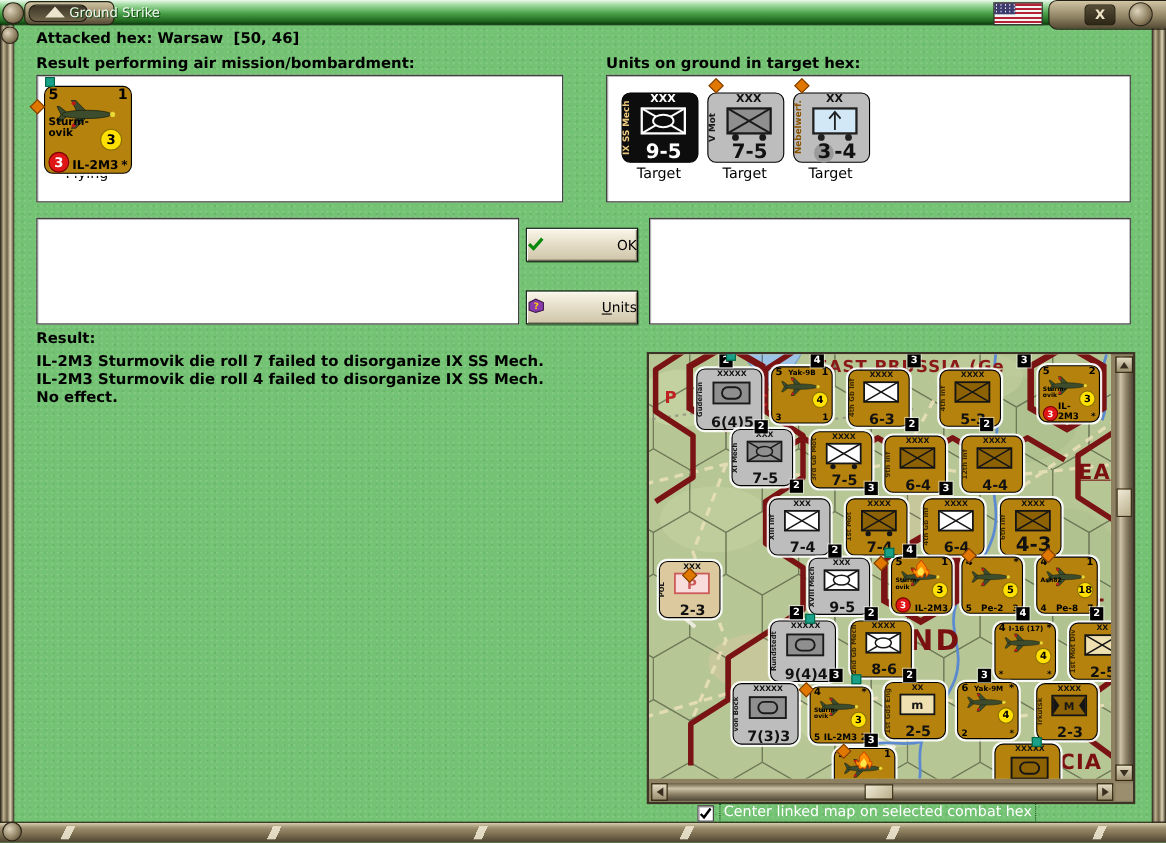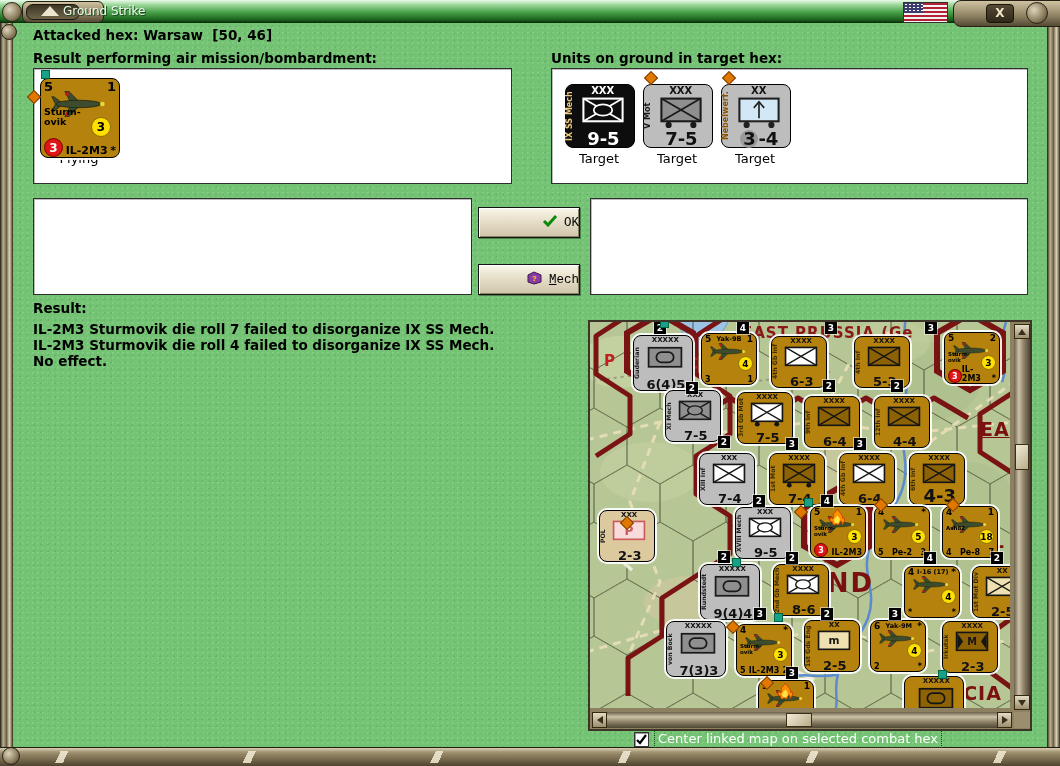--- a/index.html
+++ b/index.html
@@ -36,24 +36,24 @@
     border-top:1px solid #241e12;}
   .bottombar::before{content:"";position:absolute;inset:3px 0;
     background:repeating-linear-gradient(115deg,transparent 0 55px,rgba(244,236,214,.85) 55px 62px,transparent 62px 170px);}
 
   
   .h-bold{position:absolute;font-size:13.5px;font-weight:bold;color:#000;white-space:pre;}
   .plain{position:absolute;font-size:13px;color:#000;}
   .white-box{position:absolute;background:#fff;border:1px solid #2e2e2e;box-shadow:inset 1px 1px 0 #bbb;}
 
   
-  .btn3d{position:absolute;width:100px;height:29px;display:flex;align-items:center;justify-content:flex-end;gap:6px;
+  .btn3d{position:absolute;width:100px;height:29px;display:flex;align-items:center;justify-content:space-between;gap:6px;
     background:linear-gradient(180deg,#faf6ea 0%,#e4dcc6 50%,#cfc5aa 100%);
     border:1px solid #141414;box-shadow:inset 1px 1px 0 #fff,inset -1px -1px 0 #8a8268,1px 1px 0 rgba(0,0,0,.35);
-    font-size:12.5px;color:#000;cursor:pointer;font-family:Liberation Mono, monospace;}
+    font-size:12.5px;color:#000;cursor:pointer;}
   .help-label::first-letter{text-decoration:underline;}
 
   
   .result-line{font-size:13.5px;font-weight:bold;color:#000;line-height:16px;white-space:pre;}
 
   
   .map-frame{position:absolute;left:588px;top:320px;width:440px;height:407px;
     border:2px solid #3c3426;background:#8d8162;z-index:10;}
   .map-viewport{position:absolute;left:0;top:0;width:420px;height:386px;overflow:hidden;background:#b7c695;}
   .map-svg{position:absolute;left:0;top:0;z-index:1;}
@@ -168,21 +168,21 @@
     <span><svg width="16" height="13">
           <path d="M2,7 L6,11 L14,2" stroke="#0a8a0a" stroke-width="3" fill="none"></path>
         </svg></span>
     <span>OK</span>
   </div>
   <div class="btn3d" style="left:478px;top:264px;">
     <span><svg width="17" height="14">
           <path d="M2,4 L8,1 L15,4 L15,11 L8,13 L2,11 Z" fill="#8a3aaa" stroke="#3a1a4a"></path>
           <text x="8.5" y="10" font-size="8" font-weight="bold" fill="#ffd700" text-anchor="middle">?</text>
         </svg></span>
-    <span class="help-label">Mech</span>
+    <span class="help-label">Units</span>
   </div>
 
   <div class="h-bold" style="left:33px;top:300px;">Result:</div>
   <div style="position:absolute;left:33px;top:321px;" id="result-lines">
       <div class="result-line">IL-2M3 Sturmovik die roll 7 failed to disorganize IX SS Mech.</div>
       <div class="result-line">IL-2M3 Sturmovik die roll 4 failed to disorganize IX SS Mech.</div>
       <div class="result-line">No effect.</div>
     </div>
 
   <div class="map-frame">

